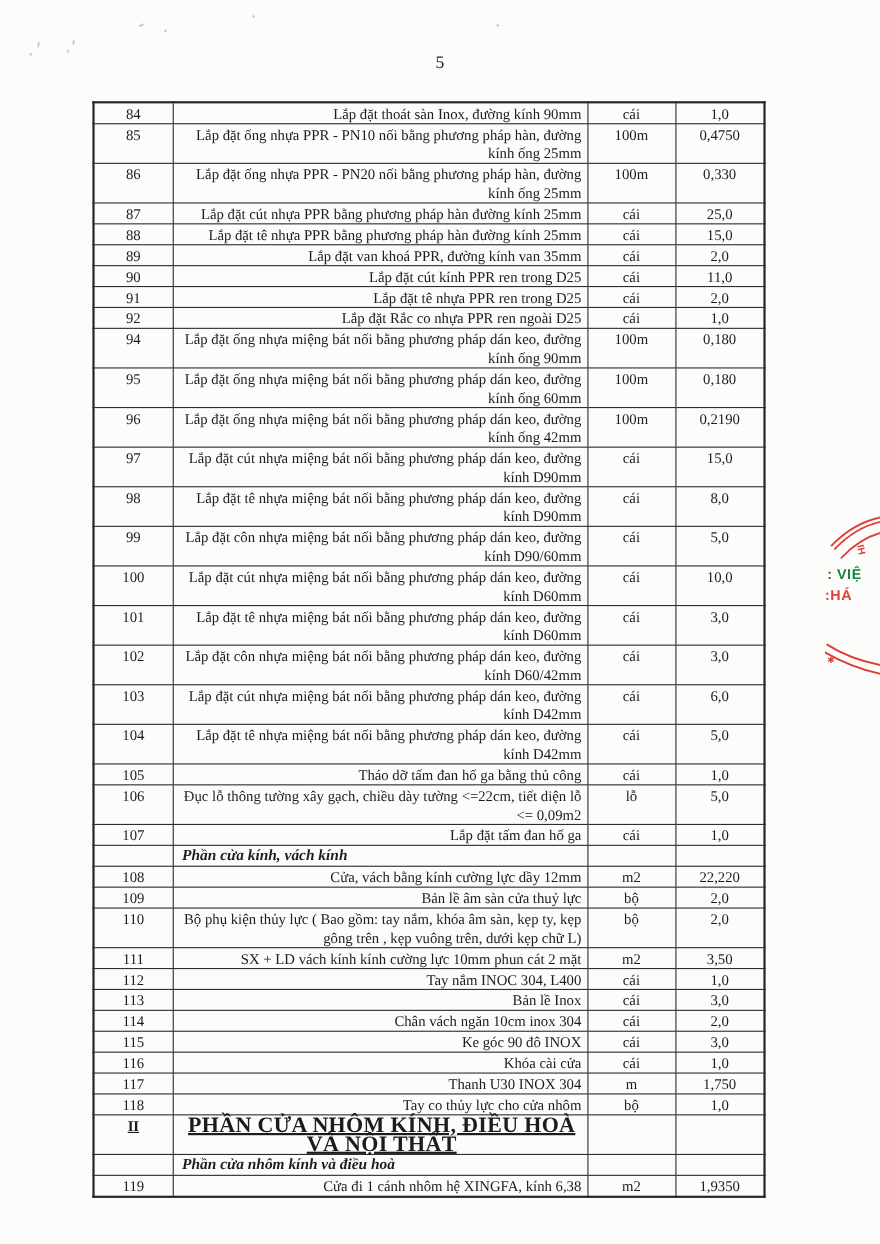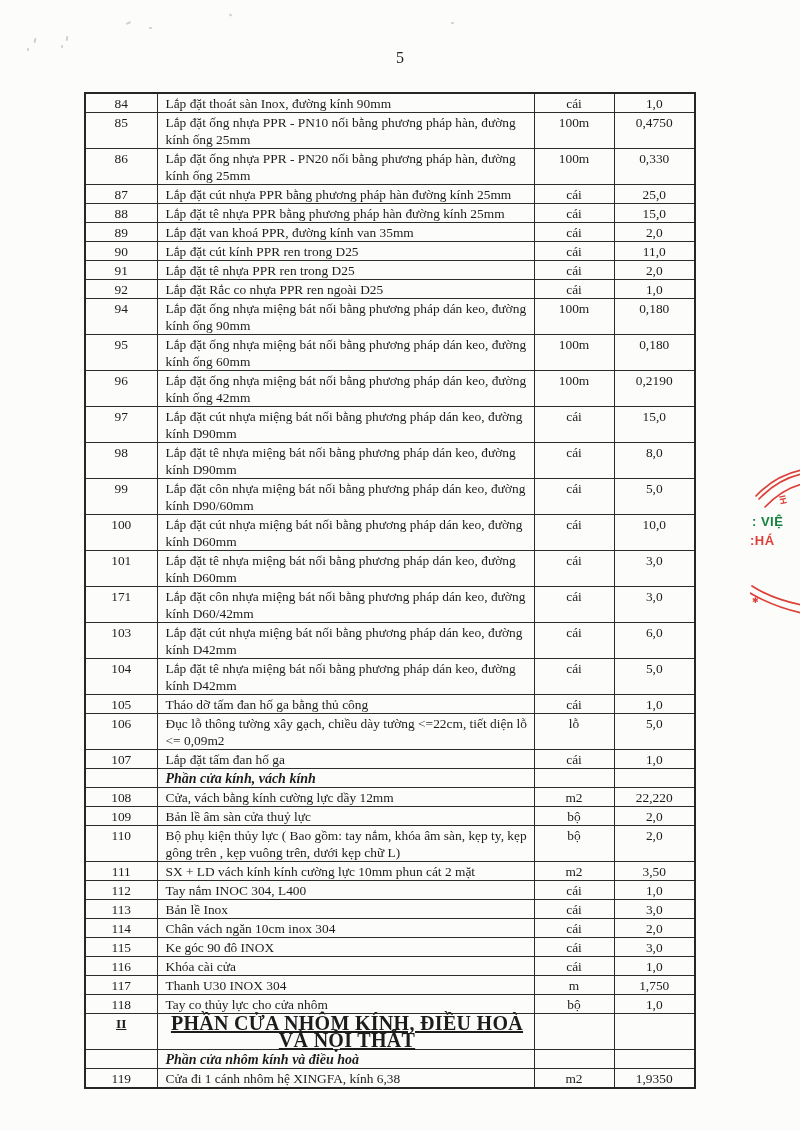--- a/index.html
+++ b/index.html
@@ -18,21 +18,21 @@
     width:610px;border-collapse:collapse;table-layout:fixed;
     font-size:13.4px;line-height:17px;
   }
   table.items{border:2px solid #262626;}
   table.items td{
     border:1.2px solid #2c2c2c;
     padding:0.5px 5px;
     vertical-align:top;
     text-align:center;
   }
-  table.items td:nth-child(2){text-align:left;padding-left:8px;}
+  table.items td:nth-child(2){text-align:right;padding-left:8px;}
   tr.r-section-italic td:nth-child(2){
     text-align:left;font-weight:bold;font-style:italic;font-size:14px;
   }
   tr.r-section-bold td{font-weight:bold;}
   tr.r-section-bold td:nth-child(1),
   tr.r-section-bold td:nth-child(2){text-decoration:underline;}
   tr.r-section-bold td:nth-child(2){
     text-align:center;font-size:20px;letter-spacing:.3px;
   }
   
@@ -175,21 +175,21 @@
           <td>cái</td>
           <td>10,0</td>
         </tr>
         <tr class="r-item">
           <td>101</td>
           <td>Lắp đặt tê nhựa miệng bát nối bằng phương pháp dán keo, đường kính D60mm</td>
           <td>cái</td>
           <td>3,0</td>
         </tr>
         <tr class="r-item">
-          <td>171</td>
+          <td>102</td>
           <td>Lắp đặt côn nhựa miệng bát nối bằng phương pháp dán keo, đường kính D60/42mm</td>
           <td>cái</td>
           <td>3,0</td>
         </tr>
         <tr class="r-item">
           <td>103</td>
           <td>Lắp đặt cút nhựa miệng bát nối bằng phương pháp dán keo, đường kính D42mm</td>
           <td>cái</td>
           <td>6,0</td>
         </tr>

